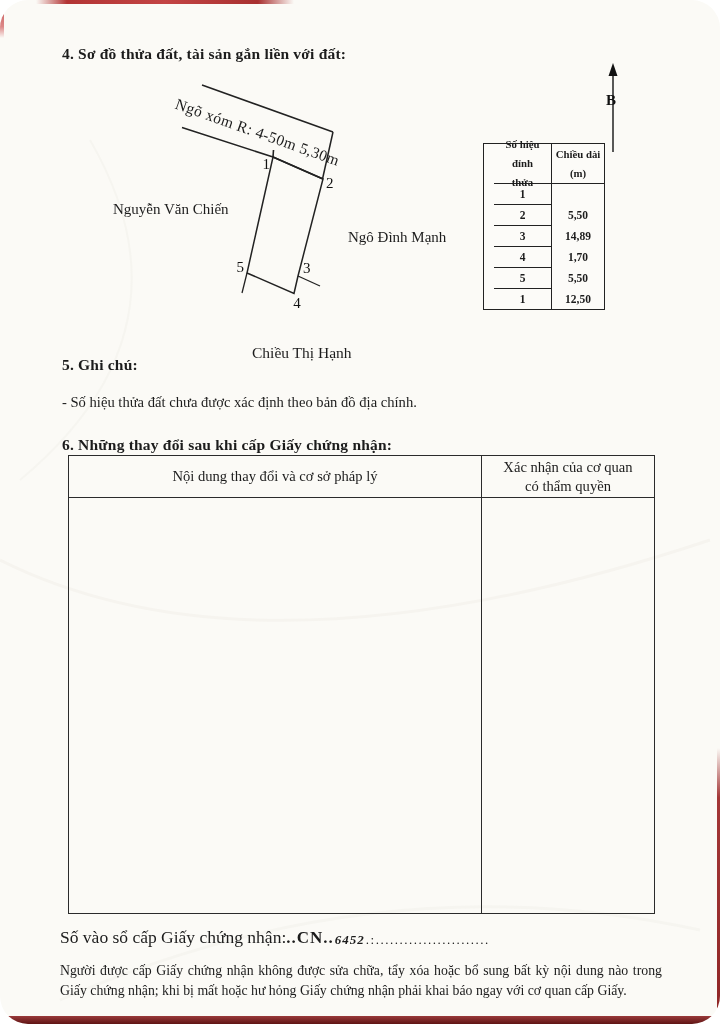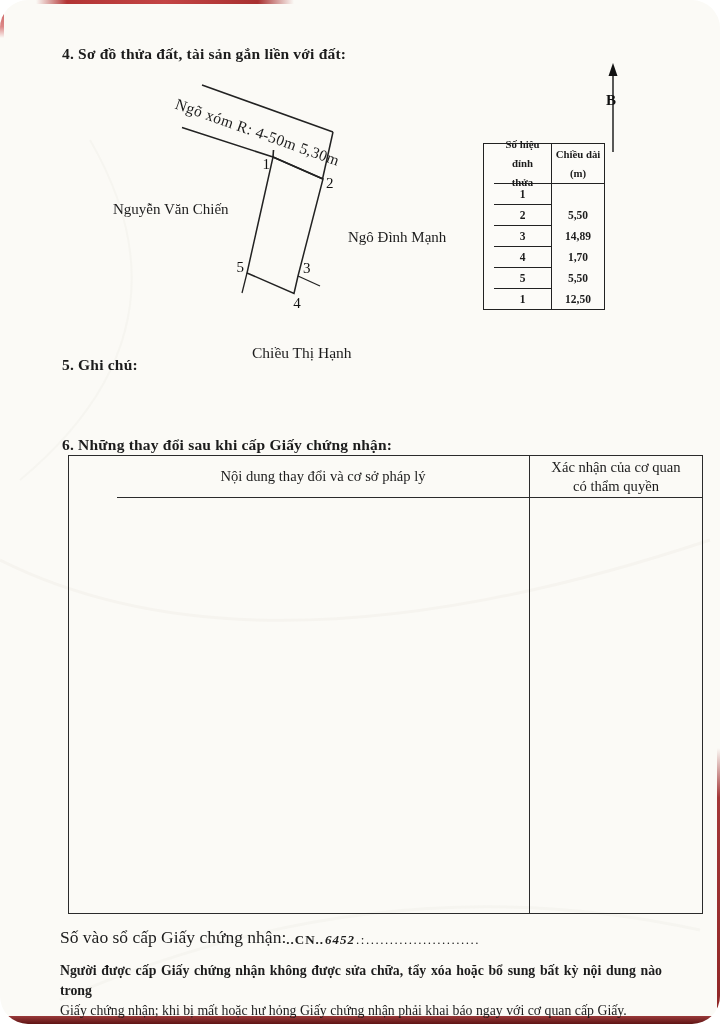--- a/index.html
+++ b/index.html
@@ -41,33 +41,33 @@
   .etable .cell{display:flex; align-items:center; justify-content:center; text-align:center;}
   .eth{height:39px; font-weight:bold; font-size:10.8px; line-height:1.75;
     border-bottom:1.4px solid #222; flex-direction:column;}
   .eth.c1{border-right:1.4px solid #222;}
   .etv{height:20px; font-weight:bold; font-size:11.5px; border-right:1.4px solid #222;}
   .etv.hb{border-bottom:1.4px solid #222;}
   .etl{height:20px; font-weight:bold; font-size:11.5px;}
   
   .ctable{left:68px; top:455px; width:585px; height:457px; display:grid;
     grid-template-columns:1fr 172px; grid-template-rows:42px 1fr;
-    border:1.6px solid #2b2b2b;padding-left:48px;}
+    border:1.6px solid #2b2b2b;}
   .ctable .hc{display:flex; align-items:center; justify-content:center; text-align:center;
     font-size:14.6px; border-bottom:1.5px solid #2b2b2b; line-height:1.25;}
   .ctable .hc.c1{border-right:1.5px solid #2b2b2b;}
   .ctable .bc.c1{border-right:1.5px solid #2b2b2b;}
   
   .reg-line{left:60px; top:927px; display:flex; align-items:flex-end; white-space:nowrap;}
   .reg-label{font-size:17.5px;}
-  .reg-pre{font-size:13px; letter-spacing:1px; font-weight:bold;}
+  .reg-pre{font-size:17px; letter-spacing:1px; font-weight:bold;}
   .reg-num{font-size:13px; font-style:italic; font-weight:bold; letter-spacing:1px; padding:0 1px;}
   .reg-suf{font-size:13px; letter-spacing:1.5px;}
   .disclaimer{left:60px; top:961px; width:602px; font-size:13.8px; line-height:1.45;}
-  .disclaimer .l1{text-align:justify; text-align-last:justify;font-weight:bold;}
+  .disclaimer .l1{text-align:justify; text-align-last:justify;}
   svg text{font-family:"Liberation Serif","DejaVu Serif",serif;}
 </style>
 </head>
 <body>
 
 <div class="page">
 
   <div class="abs scan-top"></div>
   <div class="abs scan-left"></div>
   <div class="abs scan-right"></div>
@@ -126,20 +126,21 @@
     <div class="cell etl">14,89</div>
     <div class="cell etv hb">4</div>
     <div class="cell etl">1,70</div>
     <div class="cell etv hb">5</div>
     <div class="cell etl">5,50</div>
     <div class="cell etv">1</div>
     <div class="cell etl">12,50</div>
   </div>
 
   <div class="abs sec-title t-sec5">5. Ghi chú:</div>
+  <div class="abs note t-note1">- Số hiệu thửa đất chưa được xác định theo bản đồ địa chính.</div>
 
   <div class="abs sec-title t-sec6">6. Những thay đổi sau khi cấp Giấy chứng nhận:</div>
 
   <div class="abs ctable">
     <div class="hc c1">Nội dung thay đổi và cơ sở pháp lý</div>
     <div class="hc">
       <span>
         <span>Xác nhận của cơ quan</span><br>
         <span>có thẩm quyền</span>
       </span>

